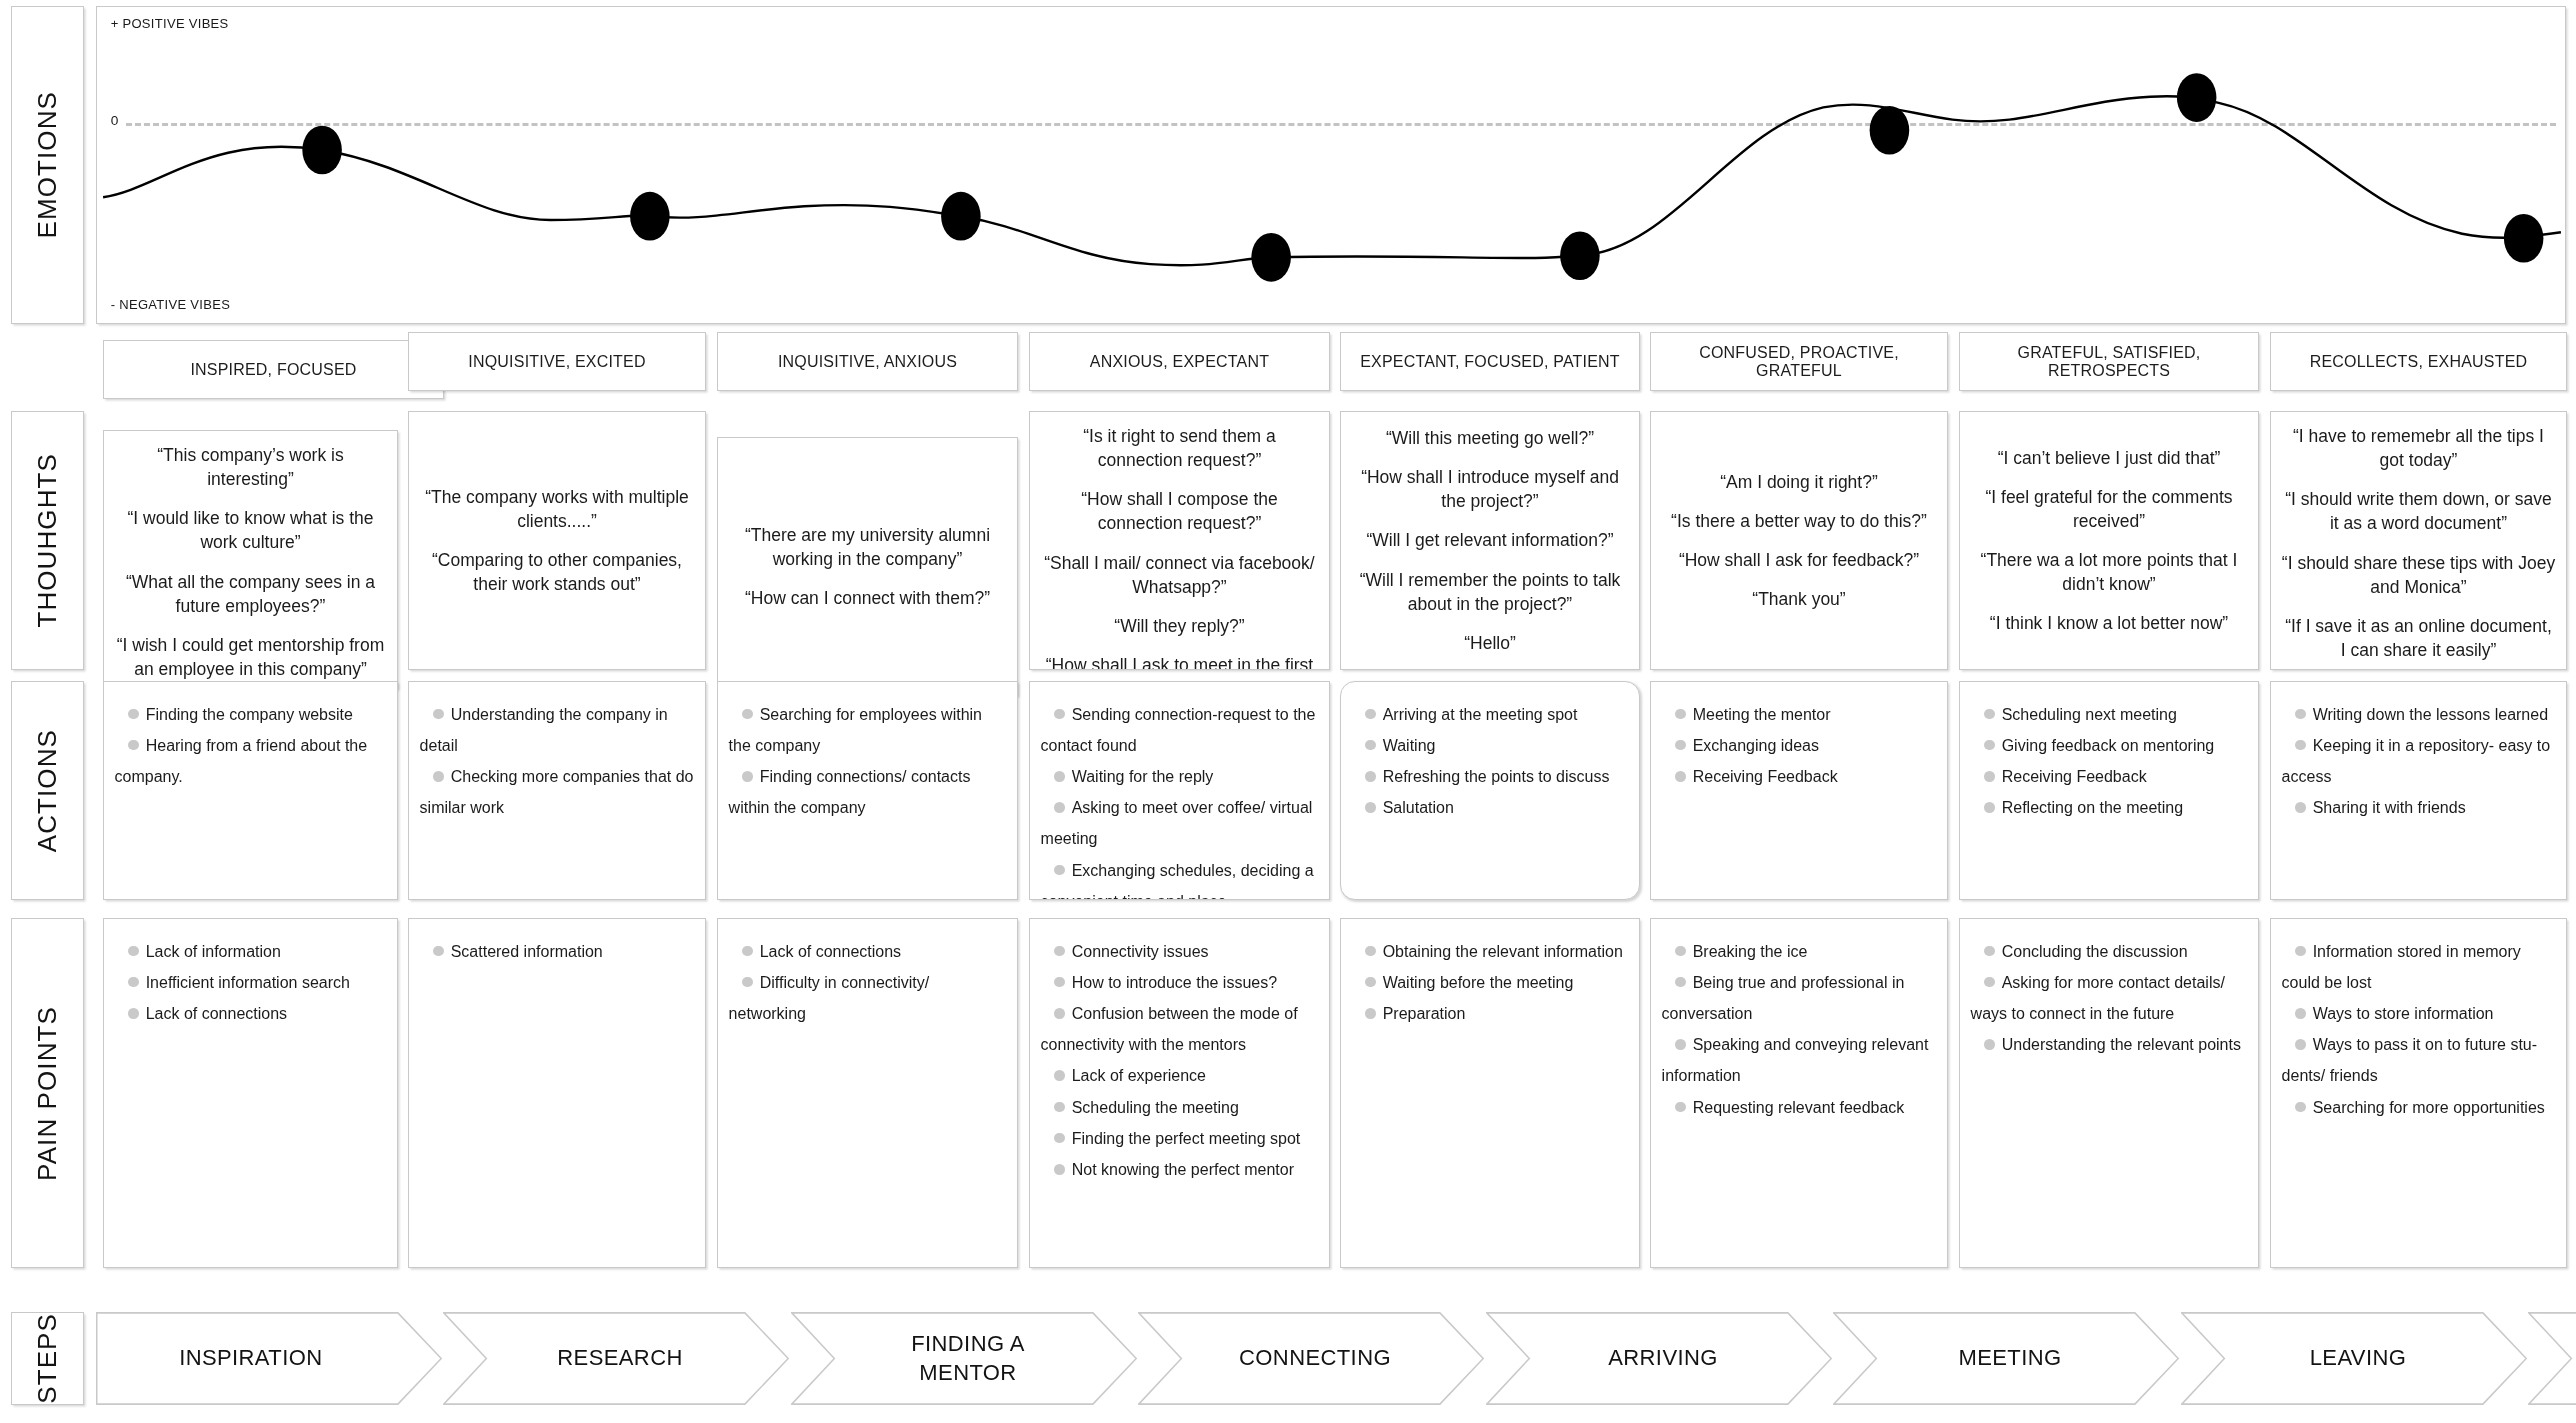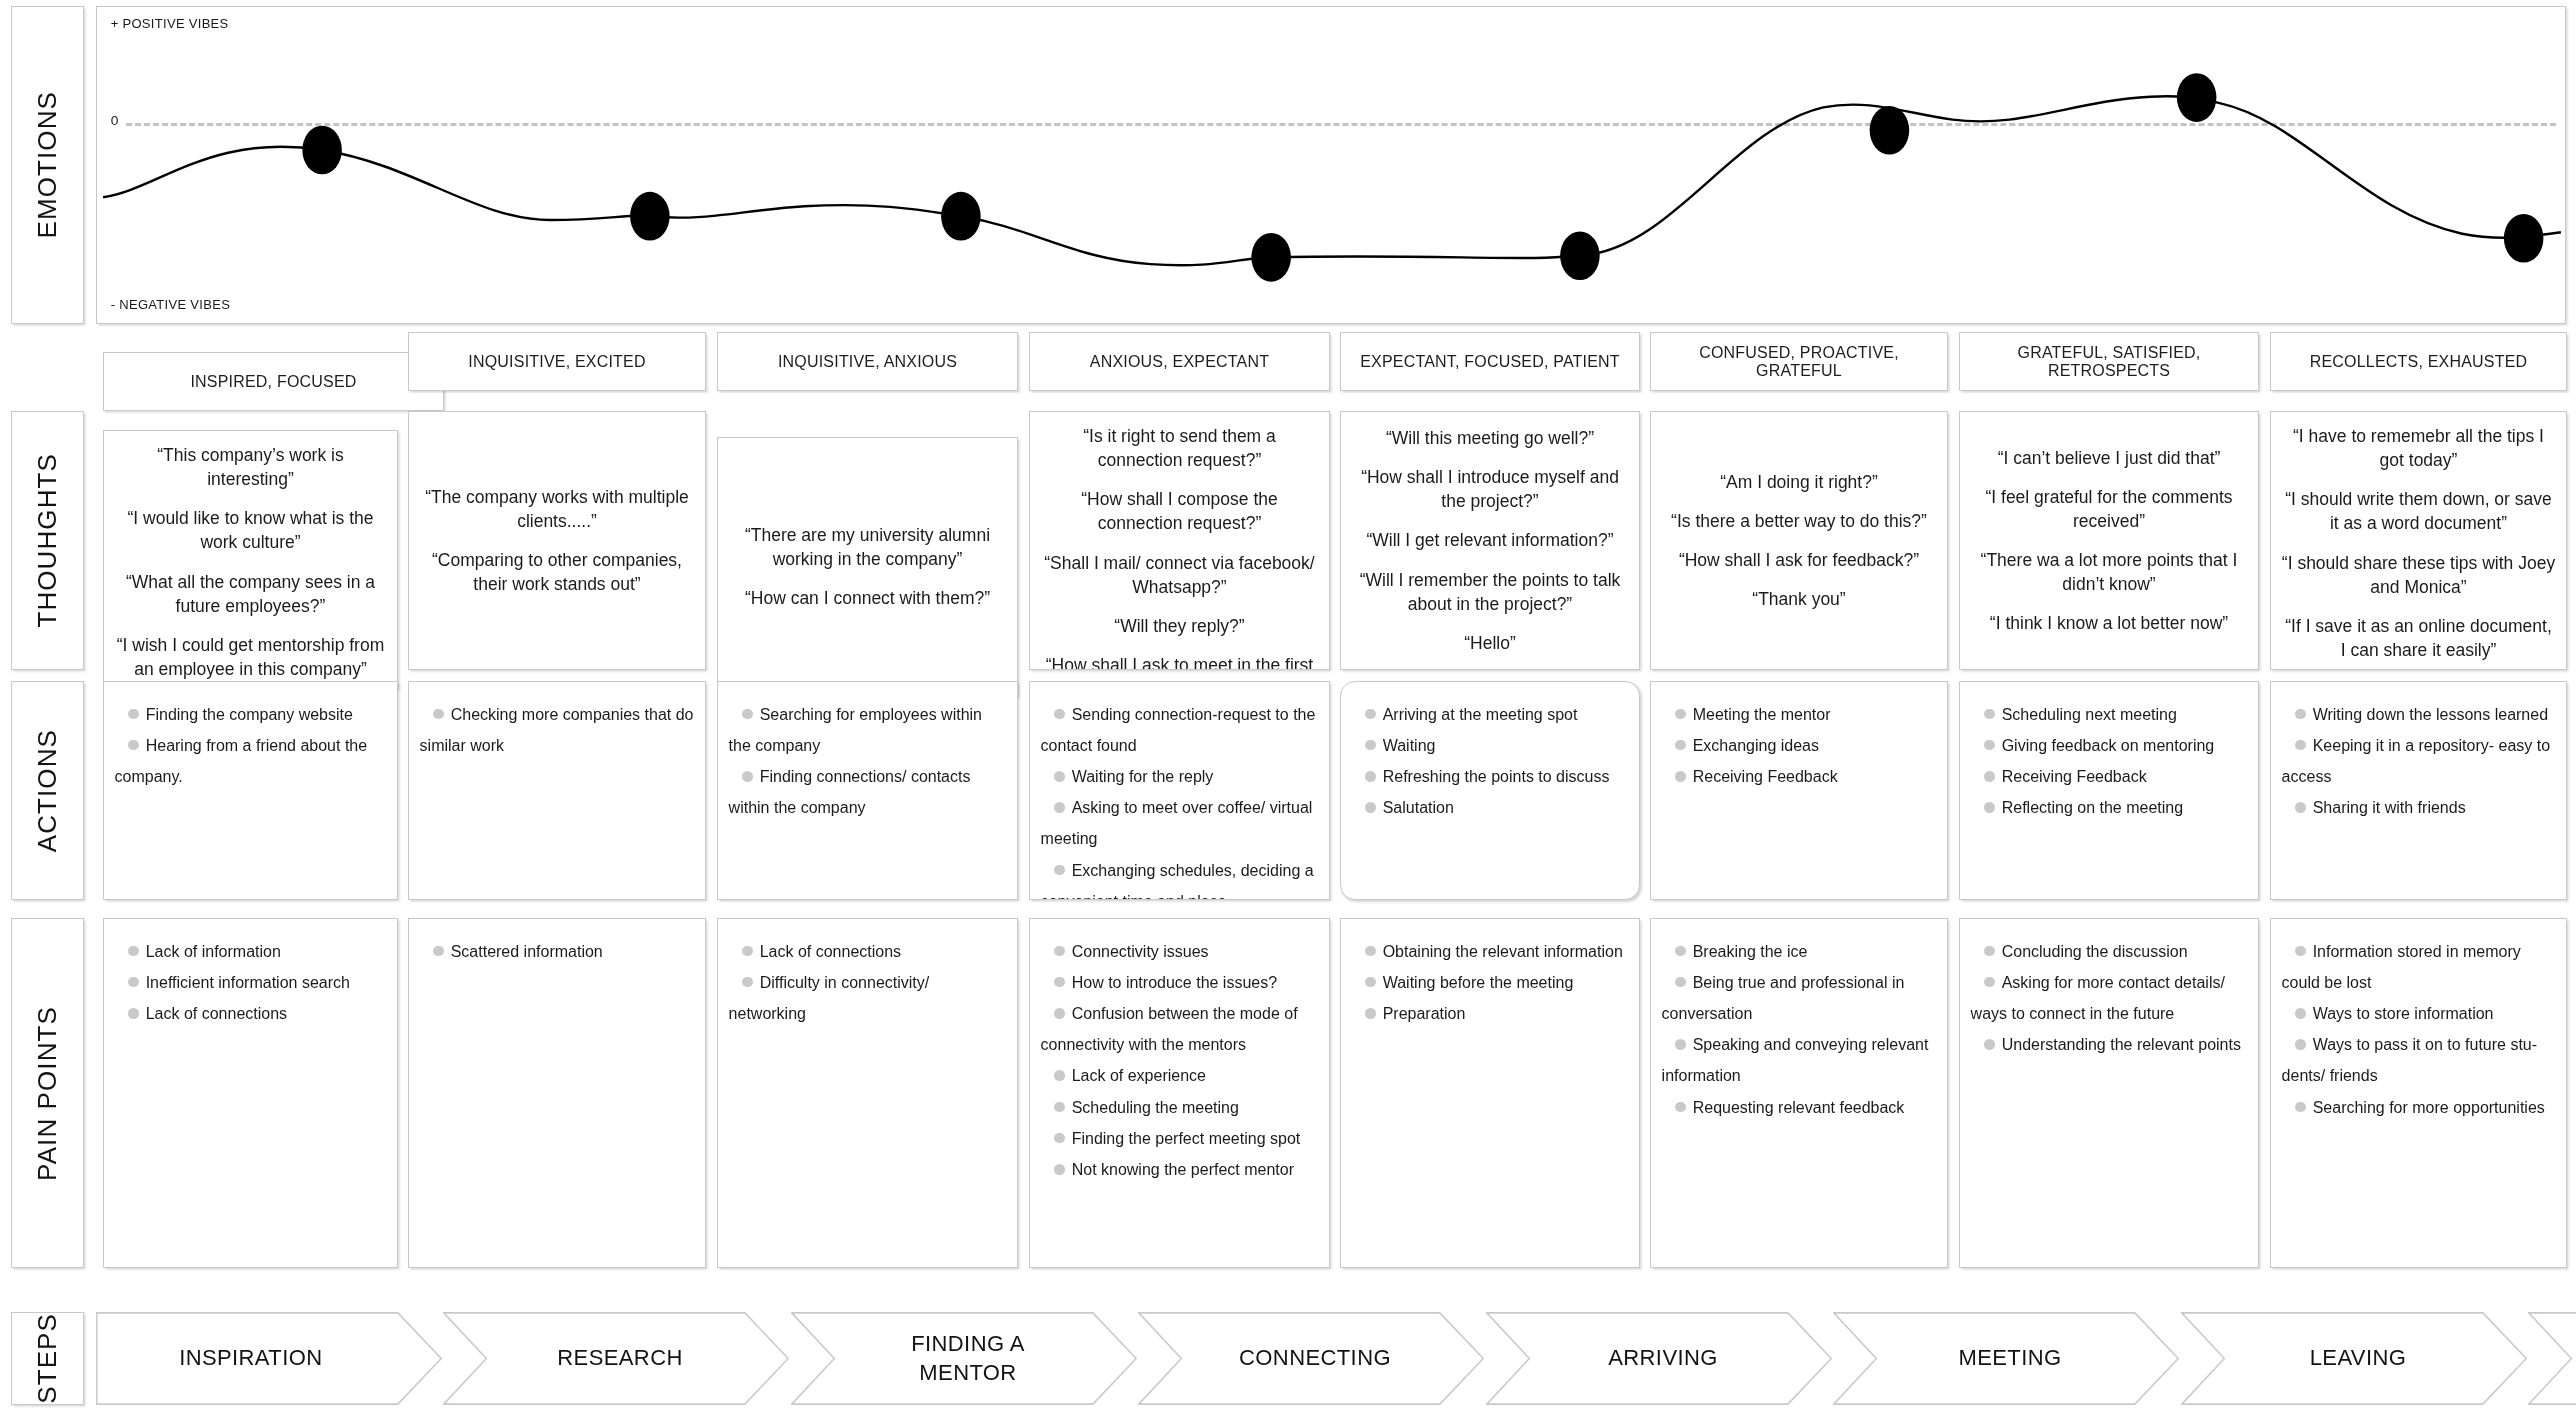--- a/index.html
+++ b/index.html
@@ -196,21 +196,21 @@
 
   <div class="box rail-label" style="left:10.6px; top:918px; width:73px; height:350px;">
     <span>PAIN POINTS</span>
   </div>
 
   <div class="box rail-label" style="left:10.6px; top:1312px; width:73px; height:93px;">
     <span>STEPS</span>
   </div>
 
   <div id="emo-strip">
-      <div class="box emo-cell" style="left: 103px; top: 352px; width: 341px; height: 59px;">
+      <div class="box emo-cell" style="left: 103px; top: 340px; width: 341px; height: 59px;">
         <span>INSPIRED, FOCUSED</span>
       </div>
       <div class="box emo-cell" style="left: 408px; top: 332px; width: 298px; height: 59px;">
         <span>INQUISITIVE, EXCITED</span>
       </div>
       <div class="box emo-cell" style="left: 717px; top: 332px; width: 301px; height: 59px;">
         <span>INQUISITIVE, ANXIOUS</span>
       </div>
       <div class="box emo-cell" style="left: 1029px; top: 332px; width: 301px; height: 59px;">
         <span>ANXIOUS, EXPECTANT</span>
@@ -292,20 +292,21 @@
           <div class="quote-line">“If I save it as an online document, I can share it easily”</div>
         </div>
       </div>
     </div>
   <div id="action-strip">
       <div class="box bullet-card" style="left: 103px; top: 681px; width: 295px; height: 219px;">
         <div class="bullet-row"><span class="dotmark"></span><span>Finding the company website</span></div>
         <div class="bullet-row"><span class="dotmark"></span><span>Hearing from a friend about the company.</span></div>
       </div>
       <div class="box bullet-card" style="left: 408px; top: 681px; width: 298px; height: 219px;">
+        <div class="bullet-row"><span class="dotmark"></span><span>Understanding the company in detail</span></div>
         <div class="bullet-row"><span class="dotmark"></span><span>Checking more companies that do similar work</span></div>
       </div>
       <div class="box bullet-card" style="left: 717px; top: 681px; width: 301px; height: 219px;">
         <div class="bullet-row"><span class="dotmark"></span><span>Searching for employees within the company</span></div>
         <div class="bullet-row"><span class="dotmark"></span><span>Finding connections/ contacts within the company</span></div>
       </div>
       <div class="box bullet-card" style="left: 1029px; top: 681px; width: 301px; height: 219px;">
         <div class="bullet-row"><span class="dotmark"></span><span>Sending connection-request to the contact found</span></div>
         <div class="bullet-row"><span class="dotmark"></span><span>Waiting for the reply</span></div>
         <div class="bullet-row"><span class="dotmark"></span><span>Asking to meet over coffee/ virtual meeting</span></div>

